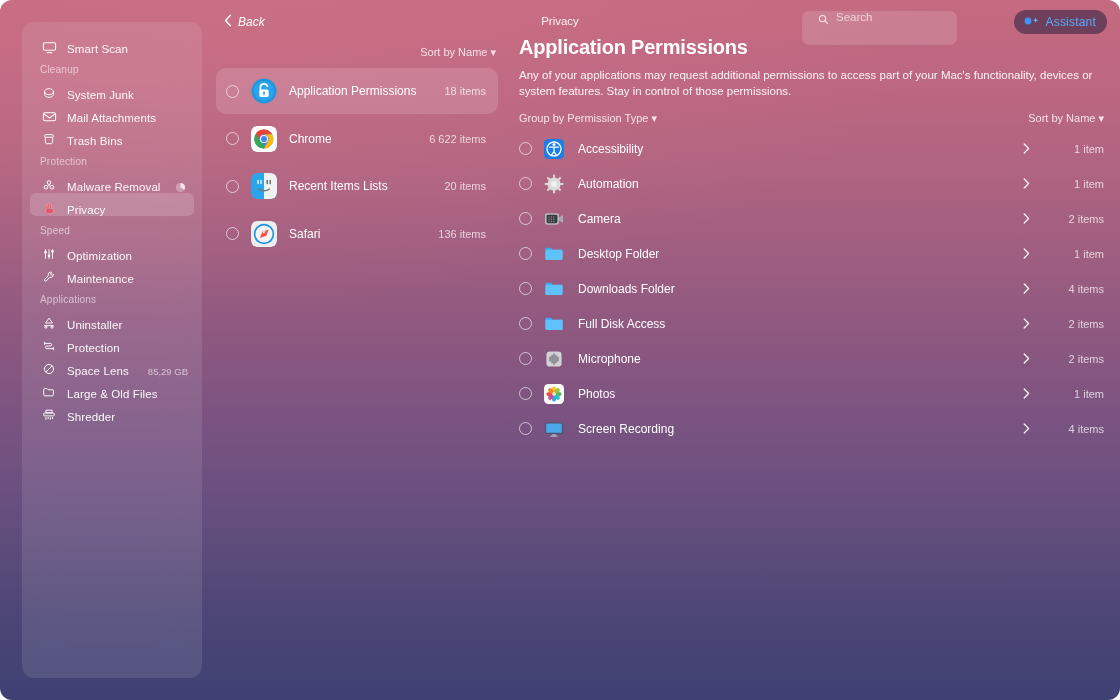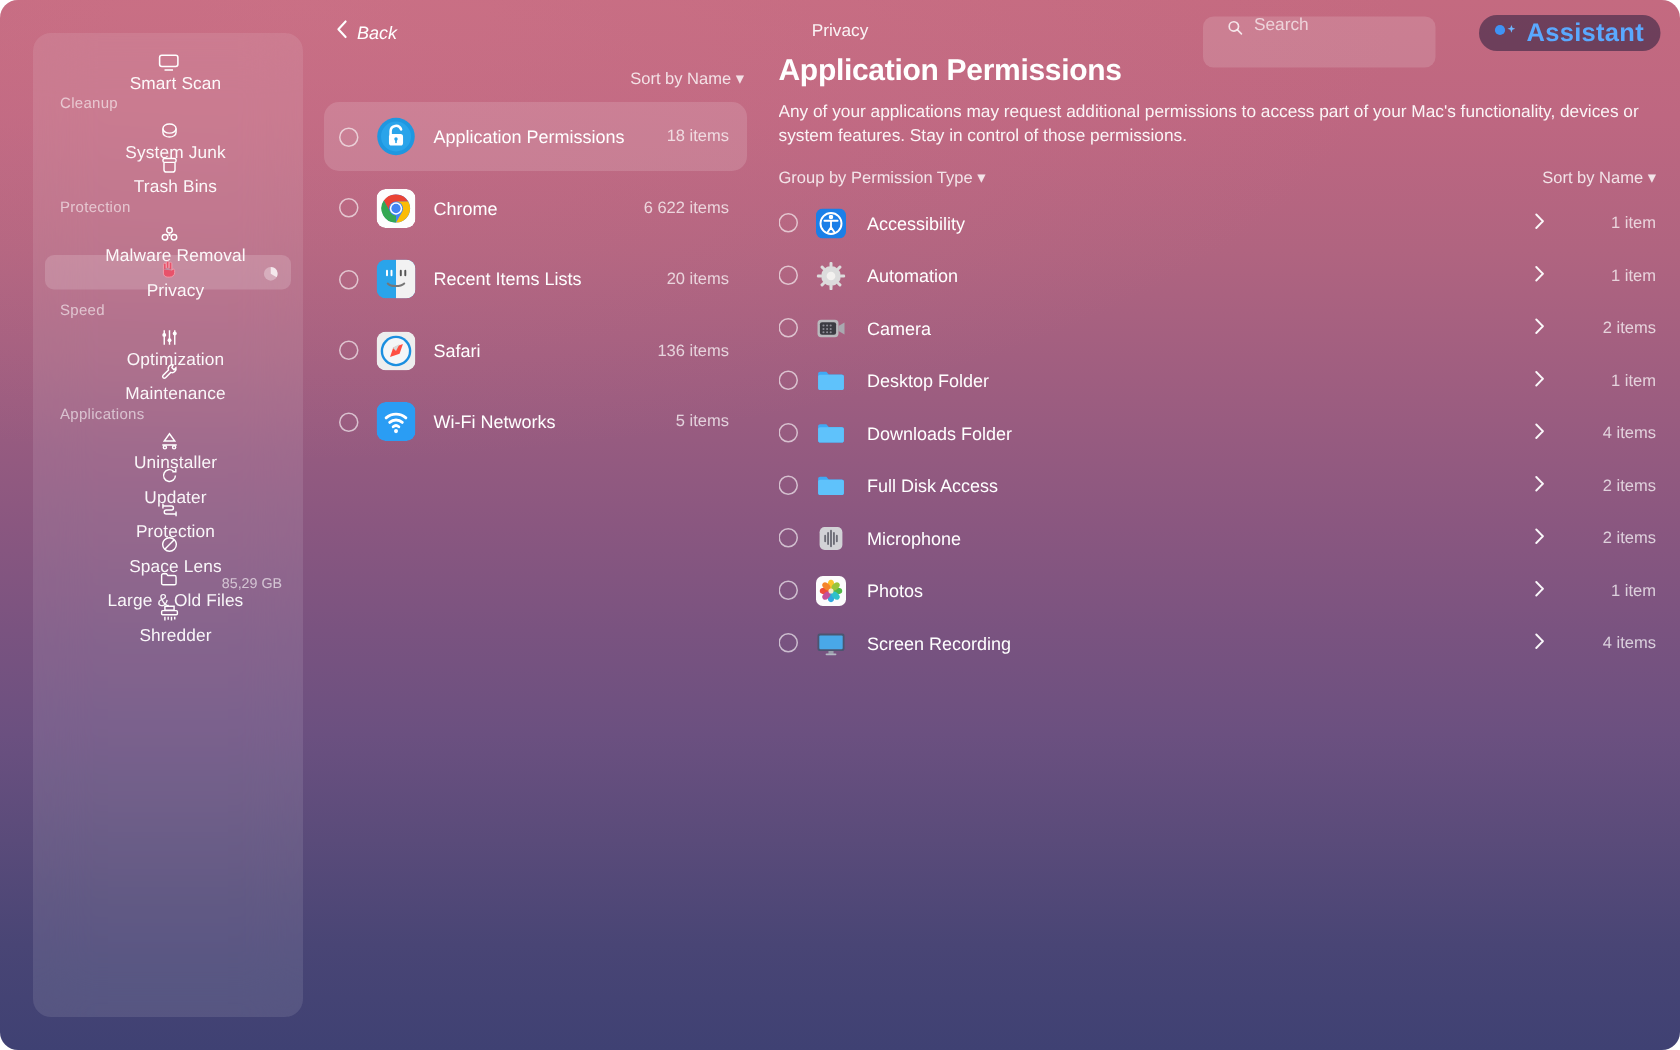--- a/index.html
+++ b/index.html
@@ -40,27 +40,26 @@
     position: absolute;
     left: 22px; top: 22px;
     width: 180px; height: 656px;
     background: rgba(255,255,255,0.10);
     border-radius: 12px;
     backdrop-filter: blur(18px);
     padding-top: 10px;
   }
   .side-row {
     position: relative;
-    display: flex; align-items: center;
+    display: flex; align-items: flex-end;
     height: 23px;
     margin: 0 8px;
     padding-left: 10px;
     border-radius: 6px;
     cursor: default;
-    flex-direction: column;
   }
   .side-row.selected { background: rgba(255,255,255,0.16); }
   .side-ico {
     width: 18px; height: 16px;
     display: flex; align-items: center; justify-content: center;
     margin-right: 9px;
     flex: 0 0 18px;
   }
   .side-ico svg { display: block; }
   .side-label {
@@ -118,21 +117,21 @@
 
   .assistant-btn {
     position: absolute; right: 13px; top: 10px;
     height: 24px; padding: 0 11px 0 9px;
     background: rgba(40,30,60,0.55);
     border-radius: 12px;
     display: flex; align-items: center; gap: 5px;
     cursor: default;
   }
   .assistant-label {
-    font-size: 17px; font-weight: bold;
+    font-size: 12px; font-weight: normal;
     color: #5aa9ff;
     letter-spacing: 0.2px;
   }
 
   
   .mid-sort {
     position: absolute; left: 224px; top: 46px; width: 272px;
     text-align: right;
     font-size: 11px; color: rgba(255,255,255,0.80);
     cursor: default;
@@ -249,20 +248,29 @@
     <div class="side-row">
       <span class="side-ico">
         <svg width="14" height="14" viewBox="0 0 16 16" fill="none" stroke="#fff" stroke-width="1.1">
           <path d="M3 6.5c0-2 2.2-3.5 5-3.5s5 1.5 5 3.5-2.2 3.5-5 3.5S3 8.5 3 6.5z"></path>
           <path d="M3 6.5v3c0 2 2.2 3.5 5 3.5s5-1.5 5-3.5v-3"></path>
         </svg>
       </span>
       <span class="side-label">System Junk</span>
     </div>
 
+    <div class="side-row">
+      <span class="side-ico">
+        <svg width="15" height="15" viewBox="0 0 16 16" fill="none" stroke="#fff" stroke-width="1.1">
+          <rect x="1.5" y="4" width="13" height="8.5" rx="1.6"></rect>
+            <path d="M2 5.2l6 4.4 6-4.4"></path>
+        </svg>
+      </span>
+      <span class="side-label">Mail Attachments</span>
+    </div>
 
     <div class="side-row">
       <span class="side-ico">
         <svg width="14" height="14" viewBox="0 0 16 16" fill="none" stroke="#fff" stroke-width="1.1">
           <rect x="3" y="3" width="10" height="3" rx="1.2"></rect>
           <path d="M3.8 6.2v5.4c0 1 .8 1.8 1.8 1.8h4.8c1 0 1.8-.8 1.8-1.8V6.2"></path>
         </svg>
       </span>
       <span class="side-label">Trash Bins</span>
     </div>
@@ -326,29 +334,20 @@
         <svg width="14" height="14" viewBox="0 0 16 16" fill="none" stroke="#fff" stroke-width="1.1">
           <path d="M8 2.5L4 8h8L8 2.5z"></path>
             <path d="M2.5 11h11"></path>
           <circle cx="4.5" cy="12.8" r="1.2"></circle>
             <circle cx="11.5" cy="12.8" r="1.2"></circle>
         </svg>
       </span>
       <span class="side-label">Uninstaller</span>
     </div>
 
-    <div class="side-row">
-      <span class="side-ico">
-        <svg width="14" height="14" viewBox="0 0 16 16" fill="none" stroke="#fff" stroke-width="1.1">
-          <path d="M12.5 8a4.5 4.5 0 1 1-1.6-3.4"></path>
-            <path d="M12.8 2.6v2.6h-2.6"></path>
-        </svg>
-      </span>
-      <span class="side-label">Updater</span>
-    </div>
 
     <div class="side-row">
       <span class="side-ico">
         <svg width="14" height="14" viewBox="0 0 16 16" fill="none" stroke="#fff" stroke-width="1.1">
           <path d="M3 5h6.5a1.5 1.5 0 0 1 0 3H5.5a1.5 1.5 0 0 0 0 3H13"></path>
           <path d="M3 3.2v3.6M13 9.2v3.6"></path>
         </svg>
       </span>
       <span class="side-label">Protection</span>
     </div>
@@ -479,36 +478,20 @@
           <circle cx="13" cy="13" r="10.2" fill="#1b8fe0"></circle>
           <circle cx="13" cy="13" r="8.6" fill="#f4f6f8"></circle>
           <path d="M17.6 8.4l-2.2 6.4-6.4 2.2 2.2-6.4z" fill="#ff4f43"></path>
           <path d="M13 13l2.4-4.6-4.6 2.4z" fill="#d8d8d8"></path>
         </svg>
       </span>
       <span class="mid-name">Safari</span>
       <span class="mid-count">136 items</span>
     </div>
 
-    <div class="mid-row">
-      <span class="radio"></span>
-      <span class="mid-appico">
-        <svg width="26" height="26" viewBox="0 0 26 26">
-          <rect width="26" height="26" rx="6" fill="#2a9df4"></rect>
-          <g fill="none" stroke="#fff" stroke-width="1.9" stroke-linecap="round">
-            <path d="M6.4 10.6a10 10 0 0 1 13.2 0"></path>
-            <path d="M8.8 13.6a6.4 6.4 0 0 1 8.4 0"></path>
-            <path d="M11.1 16.5a3 3 0 0 1 3.8 0"></path>
-          </g>
-          <circle cx="13" cy="19.4" r="1.35" fill="#fff"></circle>
-        </svg>
-      </span>
-      <span class="mid-name">Wi-Fi Networks</span>
-      <span class="mid-count">5 items</span>
-    </div>
   </div>
 
   <div class="main">
     <div class="main-title">Application Permissions</div>
     <div class="main-desc">Any of your applications may request additional permissions to access part of your Mac's functionality, devices or system features. Stay in control of those permissions.</div>
 
     <div class="main-controls">
       <span>
         <span>Group by Permission Type</span> ▾
       </span>

